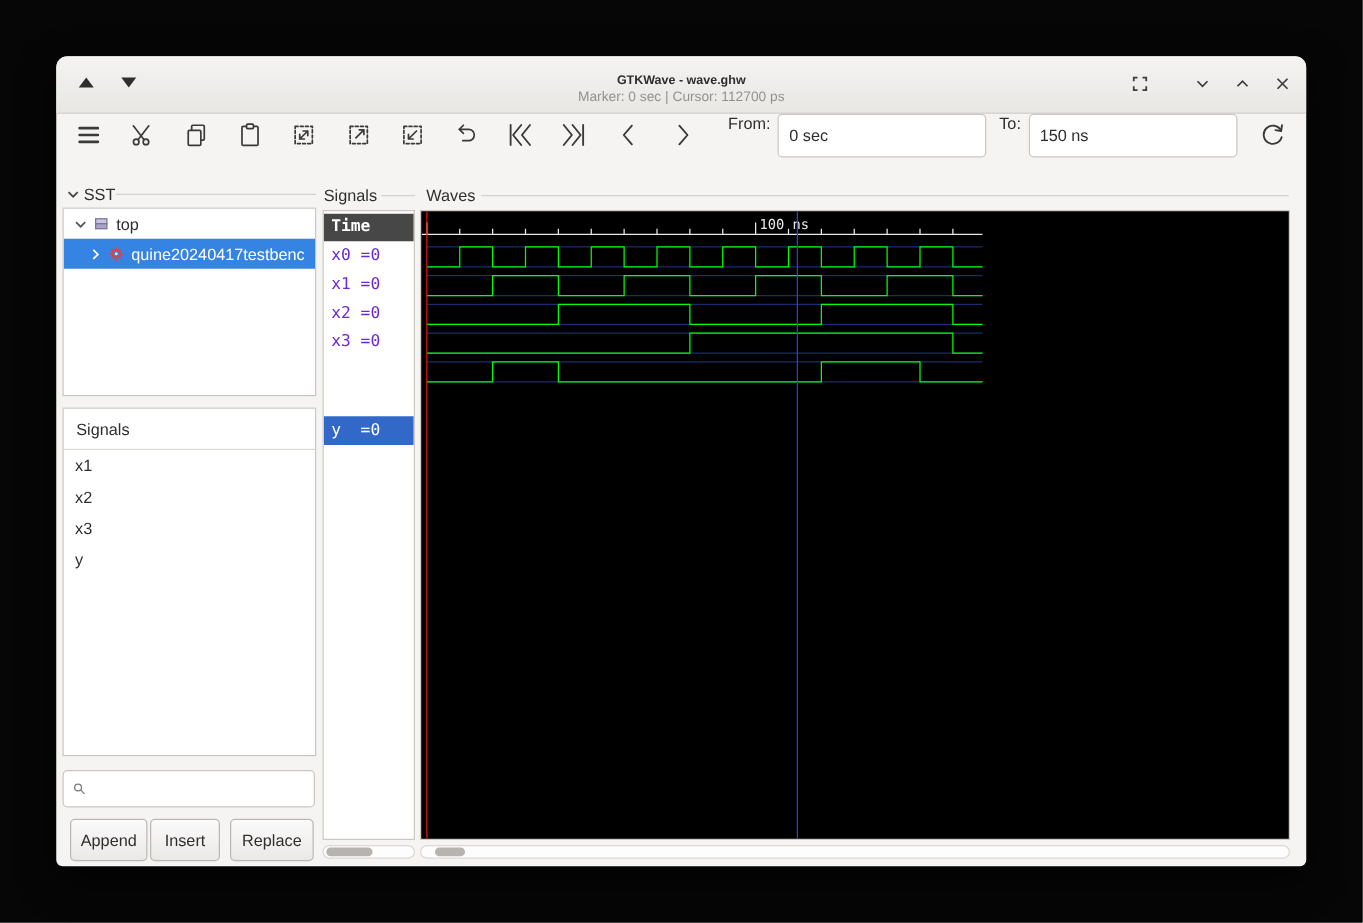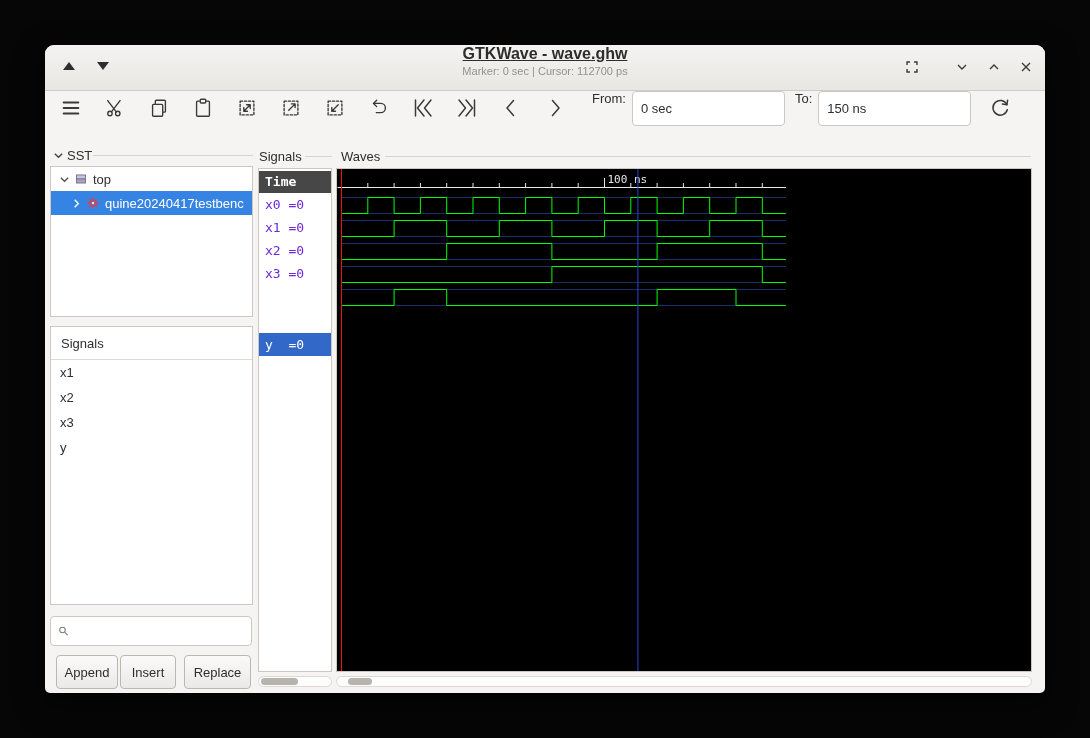--- a/index.html
+++ b/index.html
@@ -2,36 +2,36 @@
 <html><head>
 <meta charset="utf-8">
 <style>
   * { box-sizing: border-box; margin: 0; padding: 0; }
   html,body { width:1090px; height:738px; background:#060606; font-family:"Liberation Sans", sans-serif; overflow:hidden; }
   .window { position:absolute; left:45px; top:45px; width:1000px; height:648px; background:#f5f4f2;
             border-radius:9px 9px 5px 5px; box-shadow:0 10px 30px rgba(0,0,0,.65); overflow:hidden; }
 
   
   .titlebar { position:relative; height:46px; background:linear-gradient(#f4f3f1,#e9e7e4); border-bottom:1px solid #cfccc7; }
-  .title { text-align:center; padding-top:0; font-size:16px; font-weight:bold; color:#2d2d2d;text-decoration:underline; }
+  .title { text-align:center; padding-top:14px; font-size:10px; font-weight:bold; color:#2d2d2d; }
   .subtitle { text-align:center; font-size:11px; color:#95918c; margin-top:2px; }
   .tb-left { position:absolute; left:18px; top:17px; display:flex; gap:22px; align-items:center; }
   .tri-up { width:0;height:0;border-left:6px solid transparent;border-right:6px solid transparent;border-bottom:8px solid #2e2e2e; cursor:pointer;}
   .tri-down { width:0;height:0;border-left:6px solid transparent;border-right:6px solid transparent;border-top:8px solid #2e2e2e; cursor:pointer;}
   .win-controls { position:absolute; right:10px; top:13px; display:flex; gap:14px; align-items:center; }
   .win-controls .wicon { width:18px; height:18px; display:flex; align-items:center; justify-content:center; }
   .win-controls svg { stroke:#3b3b3b; fill:none; stroke-width:1.4; }
   .wicon.fit { margin-right:18px; }
 
   
   .toolbar { height:54px; display:flex; align-items:flex-start; padding-left:9px; }
   .tbtn { width:34px; height:34px; margin-right:10px; display:flex; align-items:center; justify-content:center; border-radius:4px; }
   .tbtn svg { stroke:#3a3a3a; fill:none; stroke-width:1.5; stroke-linecap:round; stroke-linejoin:round; }
   .tb-label { font-size:13px; color:#2e2e2e; margin:0 6px 0 10px; }
-  .tb-input { width:153px; height:35px; border:1px solid #cdc7c2; border-radius:4px; background:#fff; font-size:13px;
+  .tb-input { width:167px; height:35px; border:1px solid #cdc7c2; border-radius:4px; background:#fff; font-size:13px;
               color:#2e2e2e; padding:0 8px; font-family:"Liberation Sans", sans-serif; outline:none; }
 
   
   .frame-label { position:absolute; font-size:13px; color:#2e2e2e; }
   .frame-rule { position:absolute; height:1px; background:#d6d3ce; }
 
   
   .panel { position:absolute; background:#fff; border:1px solid #cdc7c2; }
   .sst-header { position:absolute; left:8px; top:103px; display:flex; align-items:center; gap:3px; font-size:13px; color:#2e2e2e; }
   .tree { left:5px; top:121px; width:203px; height:151px; overflow:hidden; }

